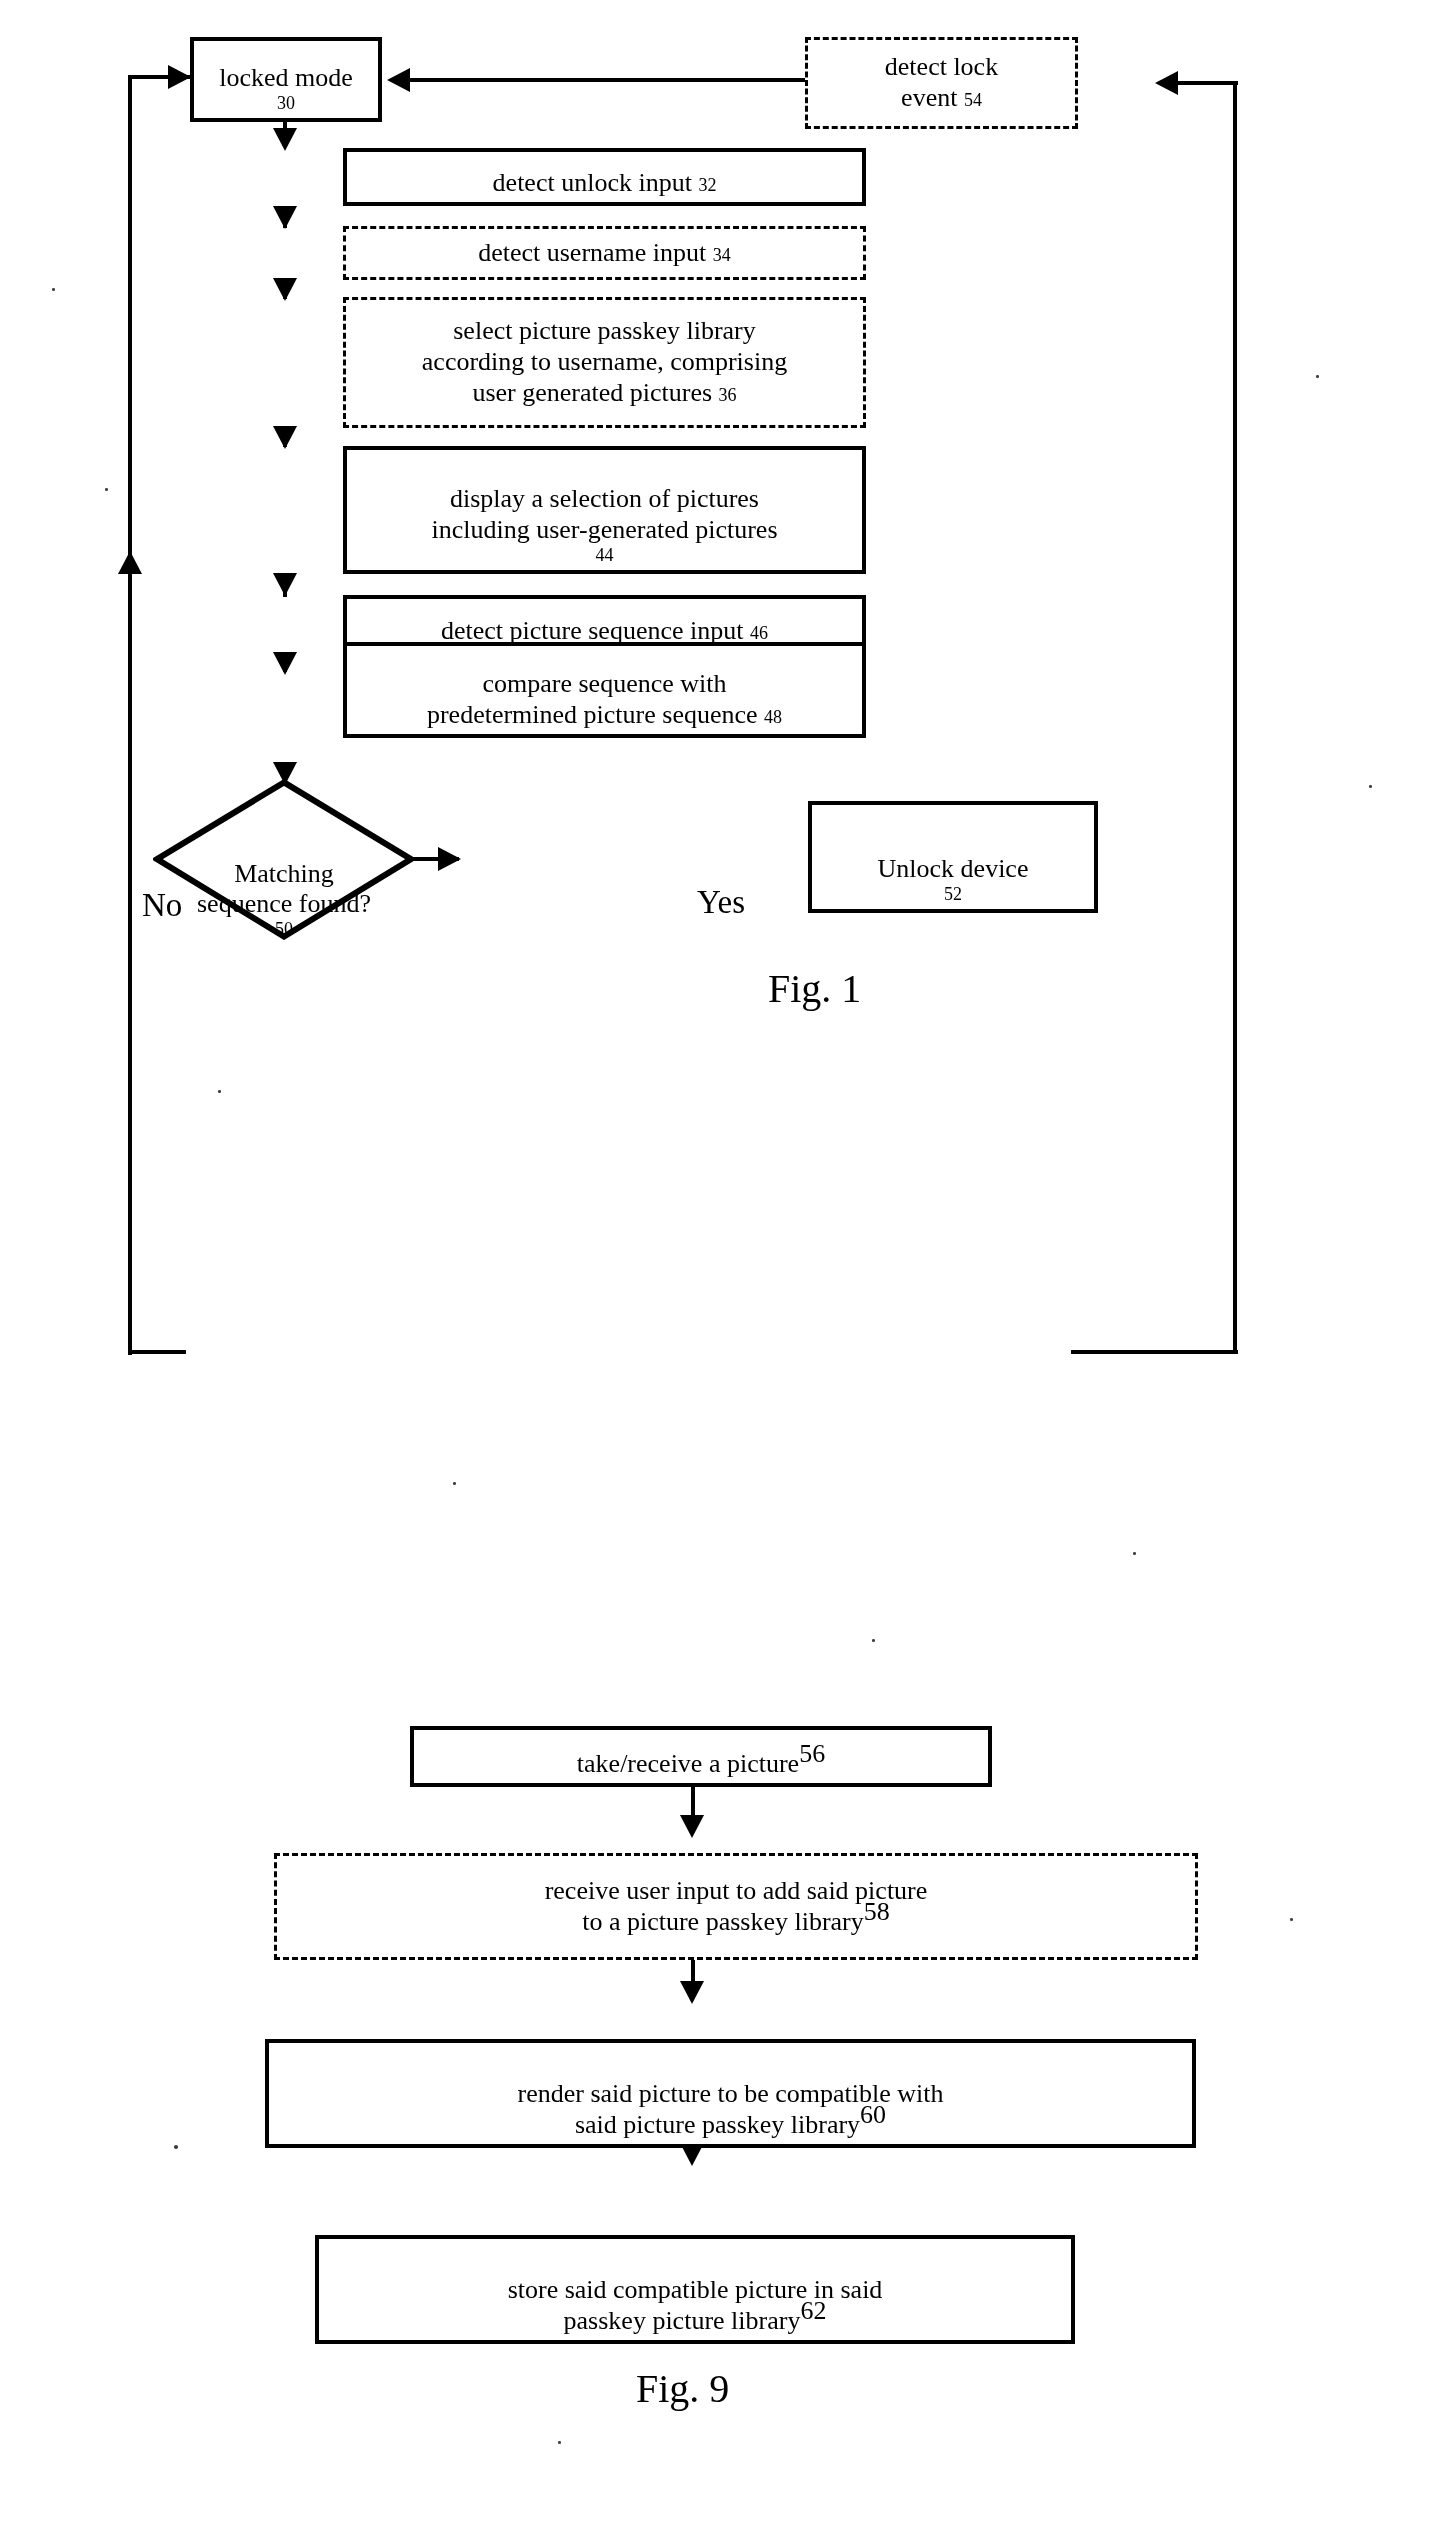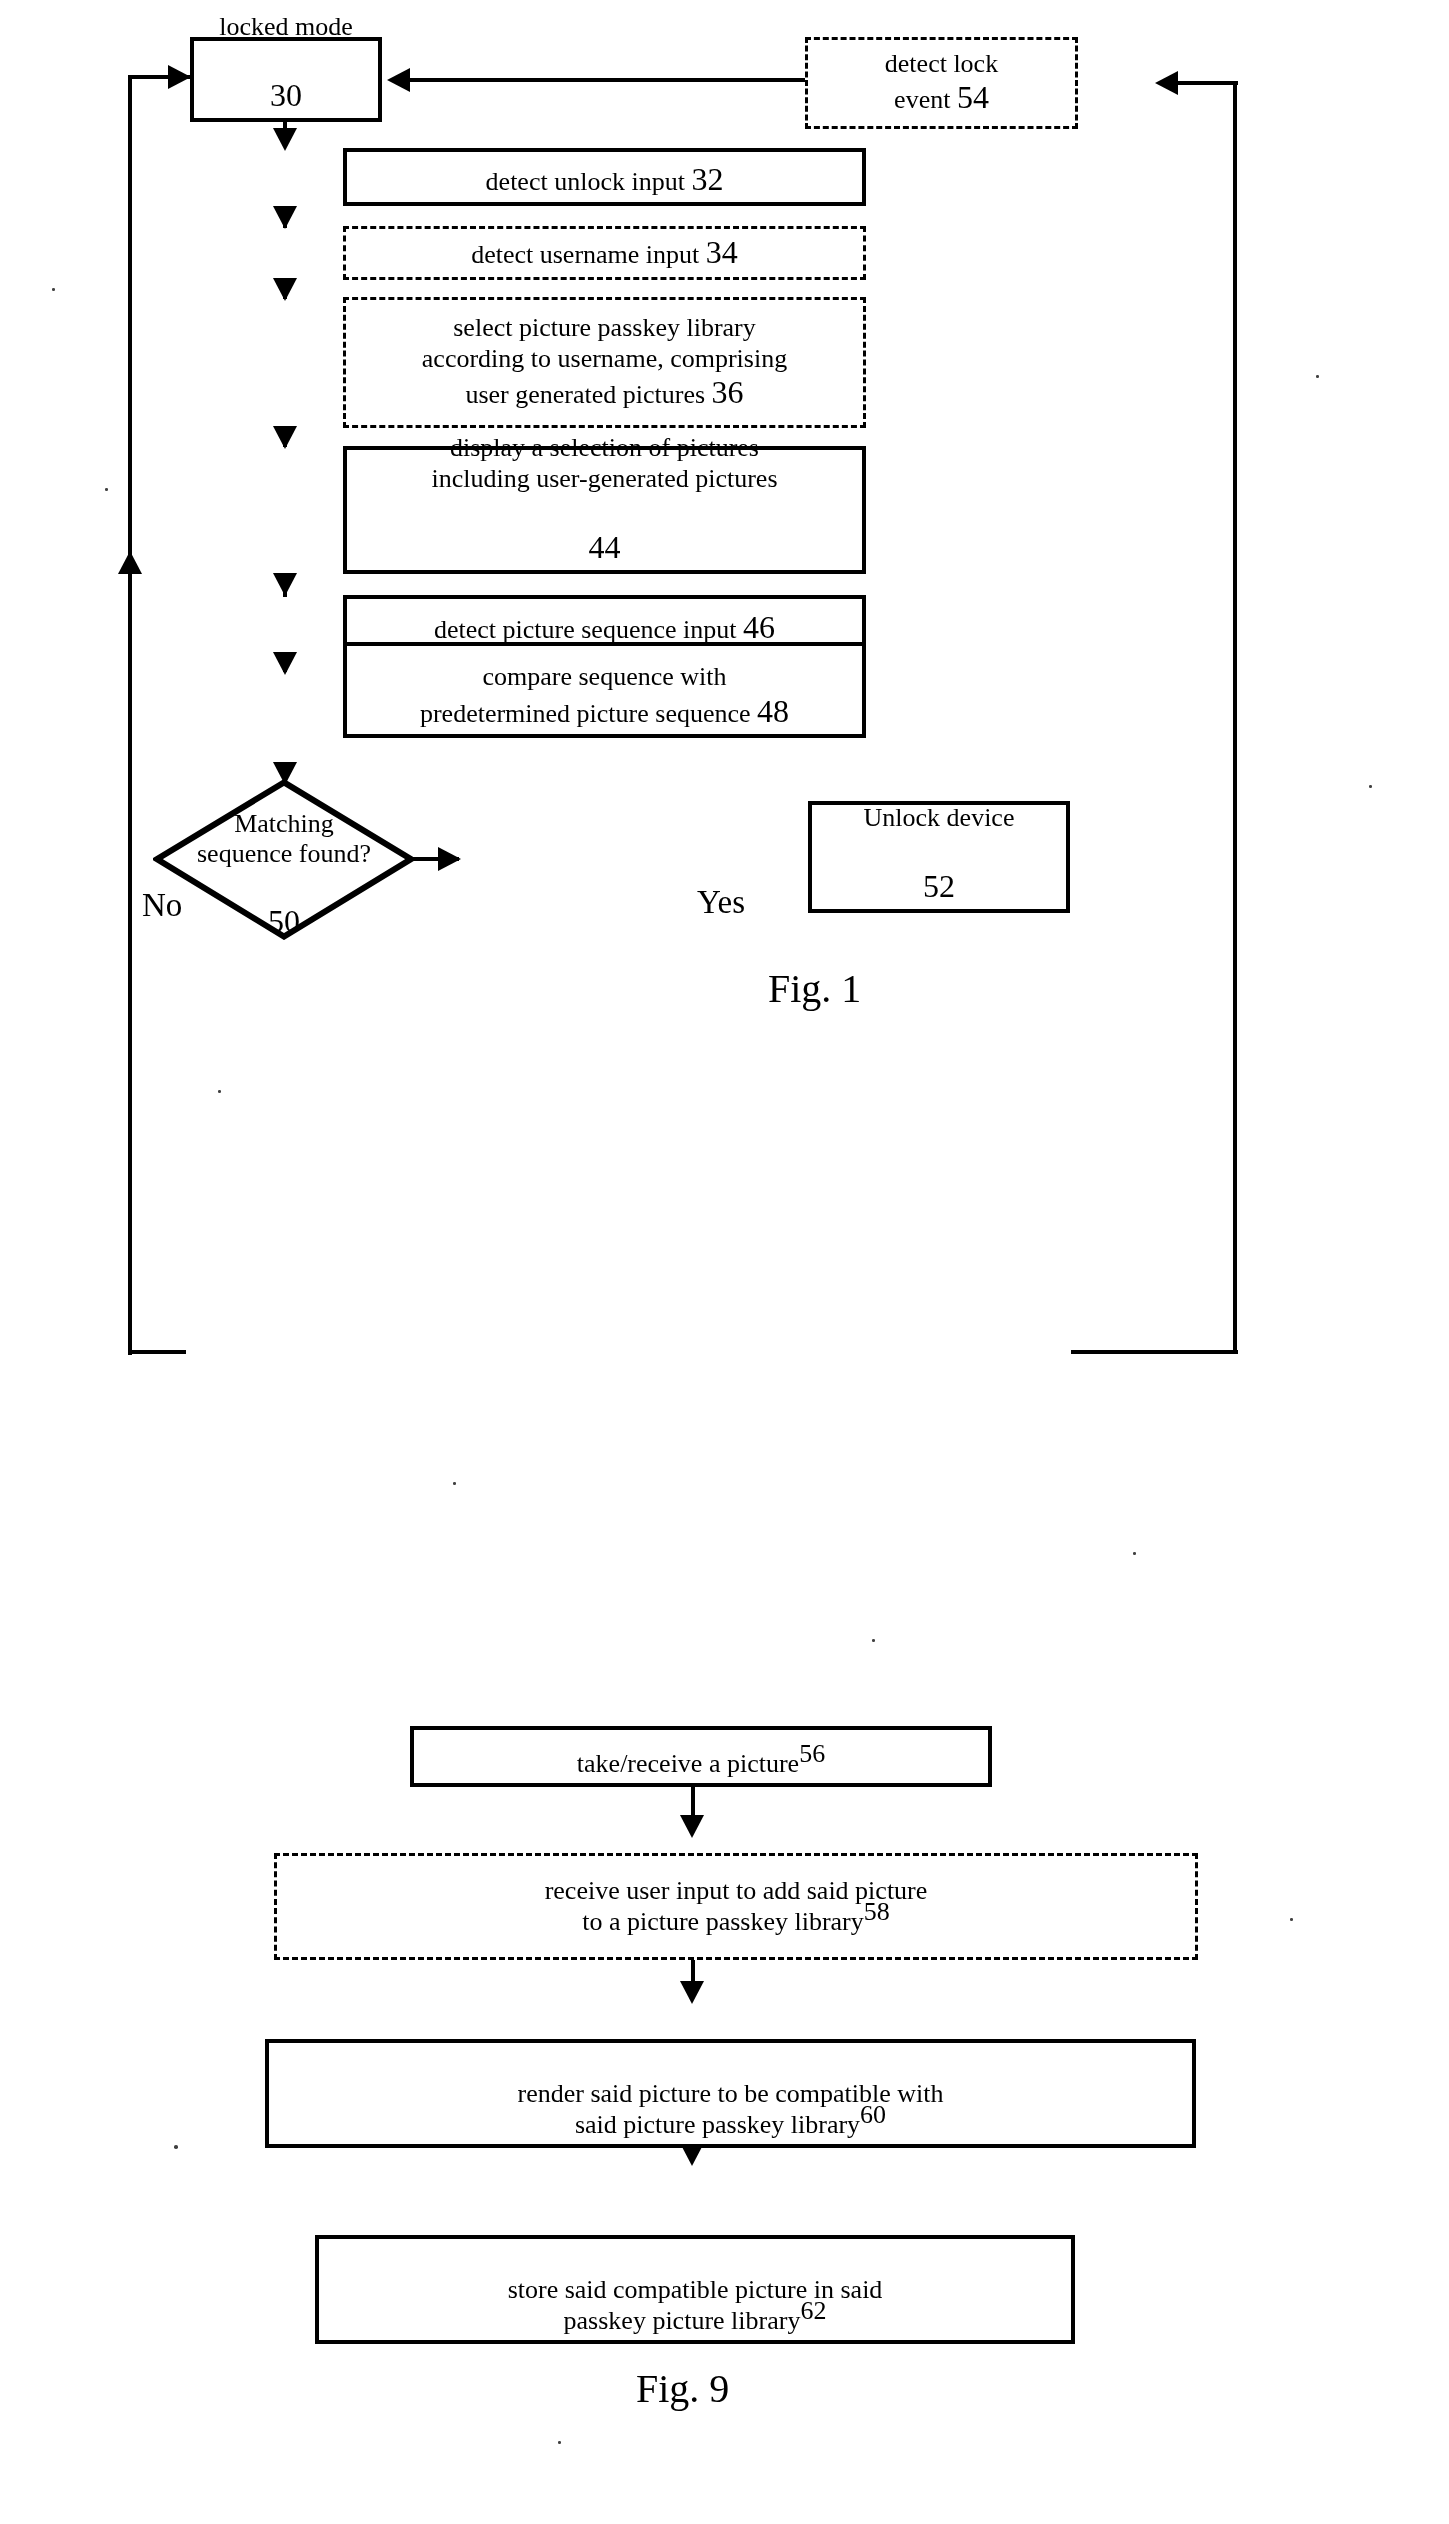--- a/index.html
+++ b/index.html
@@ -22,21 +22,21 @@
     text-align:center;
     background:#fff;
     line-height:1.18;
     font-size:26px;
     padding:3.5px 8.7px;
     z-index:3;
   }
   .solid{border:4.4px solid #000;align-items:flex-end;}
   .dashed{border:3.5px dashed #000;}
   .node .txt{display:block;}
-  .ref{font-size:32px;margin-top:34px;}
+  .ref{font-size:18px;}
   .ref-sup{font-size:26px;vertical-align:super;line-height:0;}
 
   
   .diamond{
     position:absolute;
     z-index:3;
   }
   .diamond svg{display:block;}
   .diamond .dlabel{
     position:absolute;
@@ -168,21 +168,21 @@
     <div class="dlabel">
       <span>Matching</span>
       <span>sequence found?</span>
       <span class="ref">50</span>
     </div>
   </div>
 
   <div class="ln hline" style="left:408px;top:857px;width:51px;"></div>
   <div class="arrow arrow-right" style="left:438px;top:847px;"></div>
 
-  <div class="node solid" style="left:808px;top:801px;width:262px;height:112px;">
+  <div class="node solid" style="left:808px;top:801px;width:290px;height:112px;">
     <span>
       <span class="txt">Unlock device</span>
       <span class="txt ref">52</span>
     </span>
   </div>
 
   <div class="ftext" style="left:142px;top:887px;">No</div>
   <div class="ftext" style="left:697px;top:884px;">Yes</div>
 
   <div class="figlabel" style="left:768px;top:965px;">Fig. 1</div>

